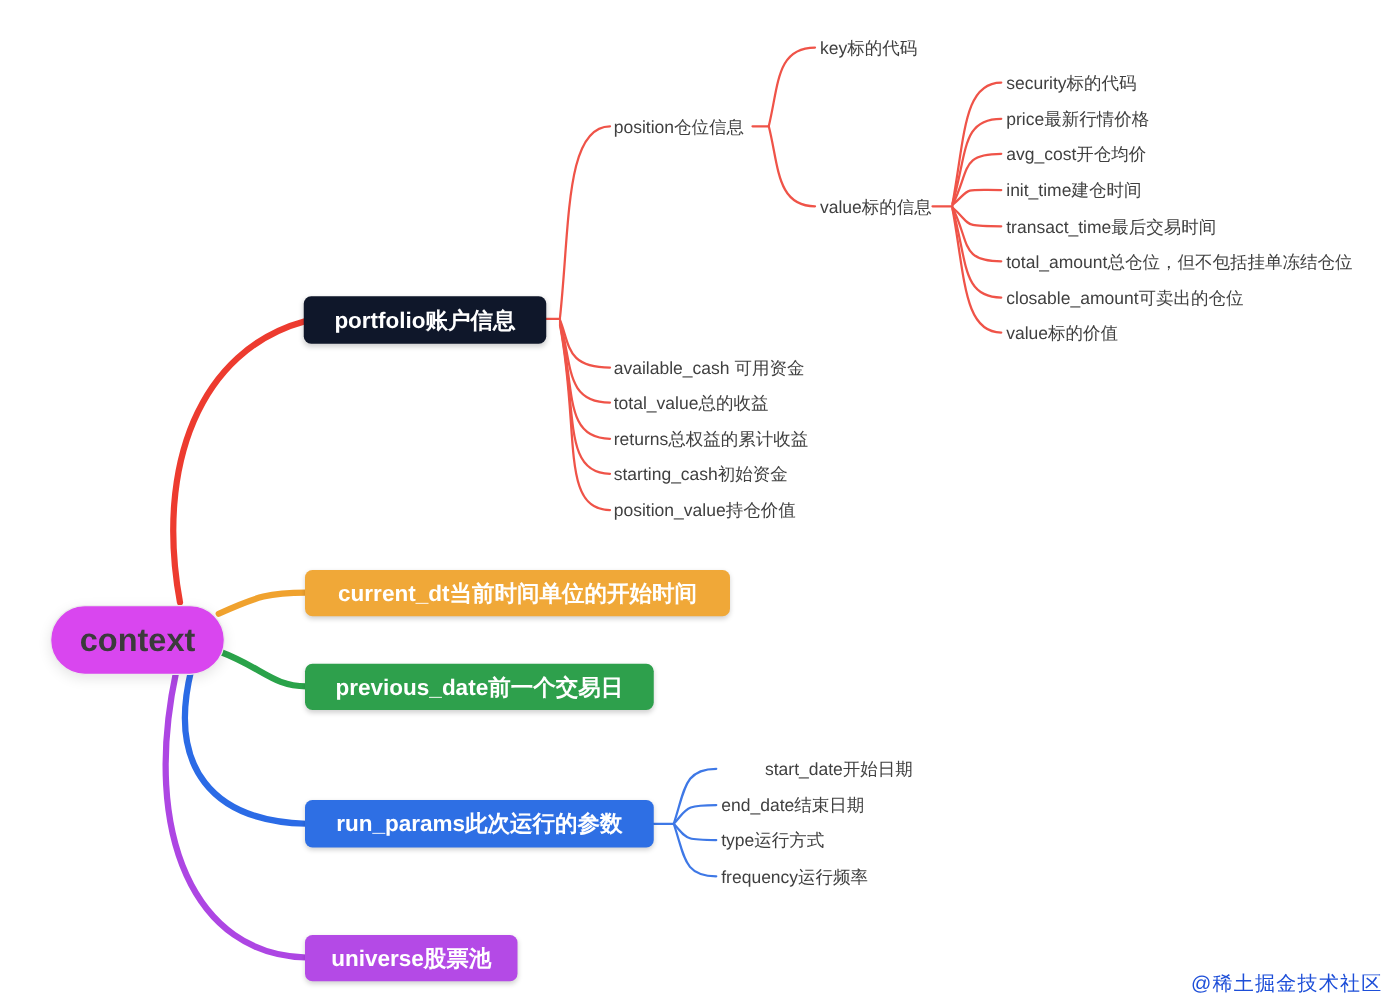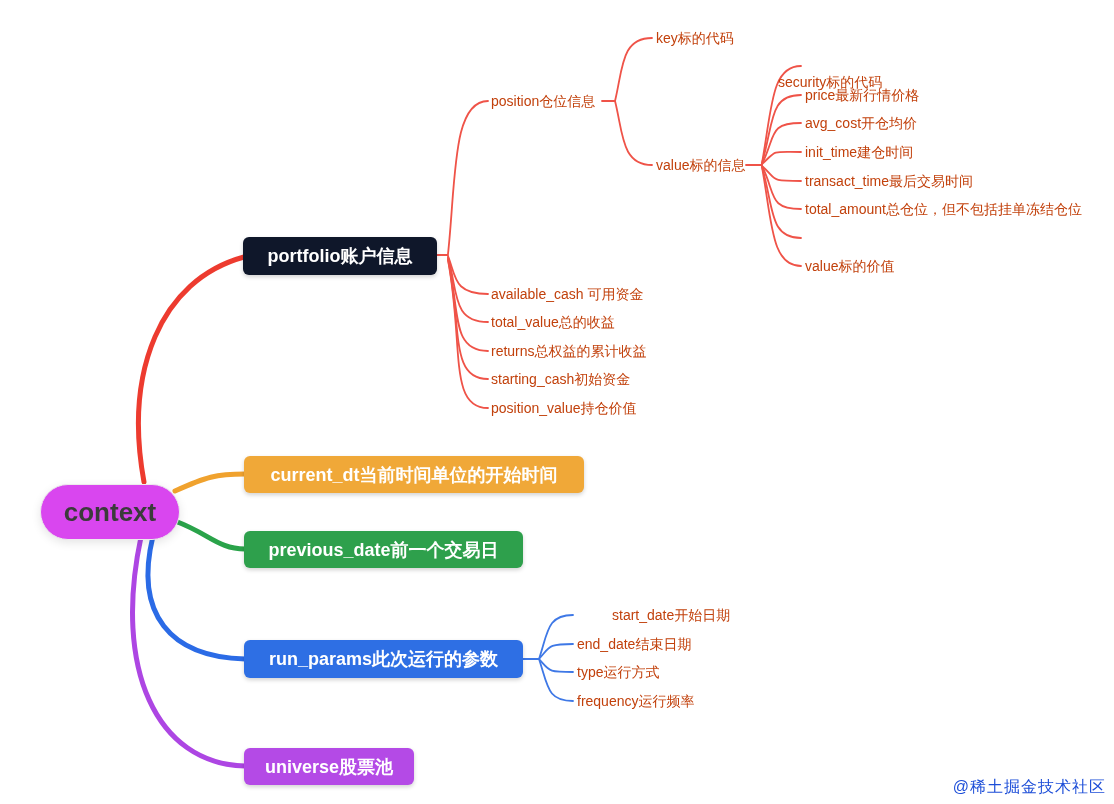--- a/index.html
+++ b/index.html
@@ -28,21 +28,21 @@
   #root-node{
     position:absolute;left:40px;top:484px;width:138px;height:54px;
     background:#d946ef;border:1px solid #ececec;border-radius:28px;
     box-shadow:0 3px 10px rgba(0,0,0,0.10);
     display:flex;align-items:center;justify-content:center;
     font-size:26px;font-weight:600;color:#3b3b3b;
     cursor:pointer;z-index:2;
   }
   .leaf{
     position:absolute;height:20px;line-height:20px;
-    font-size:14px;color:#c2410c;white-space:nowrap;
+    font-size:14px;color:#404040;white-space:nowrap;
     cursor:pointer;
   }
   #watermark{
     position:absolute;right:8px;bottom:6px;
     font-size:16px;color:#1d4ed8;letter-spacing:1px;
   }
   path{fill:none;}
   .thick{stroke-width:5;stroke-linecap:round;}
   .thin-red{stroke:#ef5348;stroke-width:1.8;stroke-linecap:round;}
   .thin-blue{stroke:#3e78e6;stroke-width:1.8;stroke-linecap:round;}
@@ -94,26 +94,27 @@
   <div class="branch-node bg-red" style="left:243px;top:237px;width:194px;height:38px;">portfolio账户信息</div>
   <div class="branch-node bg-orange" style="left:244px;top:456px;width:340px;height:37px;">current_dt当前时间单位的开始时间</div>
   <div class="branch-node bg-green" style="left:244px;top:531px;width:279px;height:37px;">previous_date前一个交易日</div>
   <div class="branch-node bg-blue" style="left:244px;top:640px;width:279px;height:38px;">run_params此次运行的参数</div>
   <div class="branch-node bg-purple" style="left:244px;top:748px;width:170px;height:37px;">universe股票池</div>
 
   <div class="leaf" style="left:491px;top:91px;">position仓位信息</div>
   <div class="leaf" style="left:656px;top:28px;">key标的代码</div>
   <div class="leaf" style="left:656px;top:155px;">value标的信息</div>
 
-  <div class="leaf" style="left:778px;top:56px;margin-top:16px;">security标的代码</div>
+  <div class="leaf" style="left:805px;top:56px;">security标的代码</div>
   <div class="leaf" style="left:805px;top:85px;">price最新行情价格</div>
   <div class="leaf" style="left:805px;top:113px;">avg_cost开仓均价</div>
   <div class="leaf" style="left:805px;top:142px;">init_time建仓时间</div>
   <div class="leaf" style="left:805px;top:171px;">transact_time最后交易时间</div>
   <div class="leaf" style="left:805px;top:199px;">total_amount总仓位，但不包括挂单冻结仓位</div>
+  <div class="leaf" style="left:805px;top:228px;">closable_amount可卖出的仓位</div>
   <div class="leaf" style="left:805px;top:256px;">value标的价值</div>
 
   <div class="leaf" style="left:491px;top:284px;">available_cash 可用资金</div>
   <div class="leaf" style="left:491px;top:312px;">total_value总的收益</div>
   <div class="leaf" style="left:491px;top:341px;">returns总权益的累计收益</div>
   <div class="leaf" style="left:491px;top:369px;">starting_cash初始资金</div>
   <div class="leaf" style="left:491px;top:398px;">position_value持仓价值</div>
 
   <div class="leaf" style="left:577px;top:605px;margin-left:35px;">start_date开始日期</div>
   <div class="leaf" style="left:577px;top:634px;">end_date结束日期</div>

